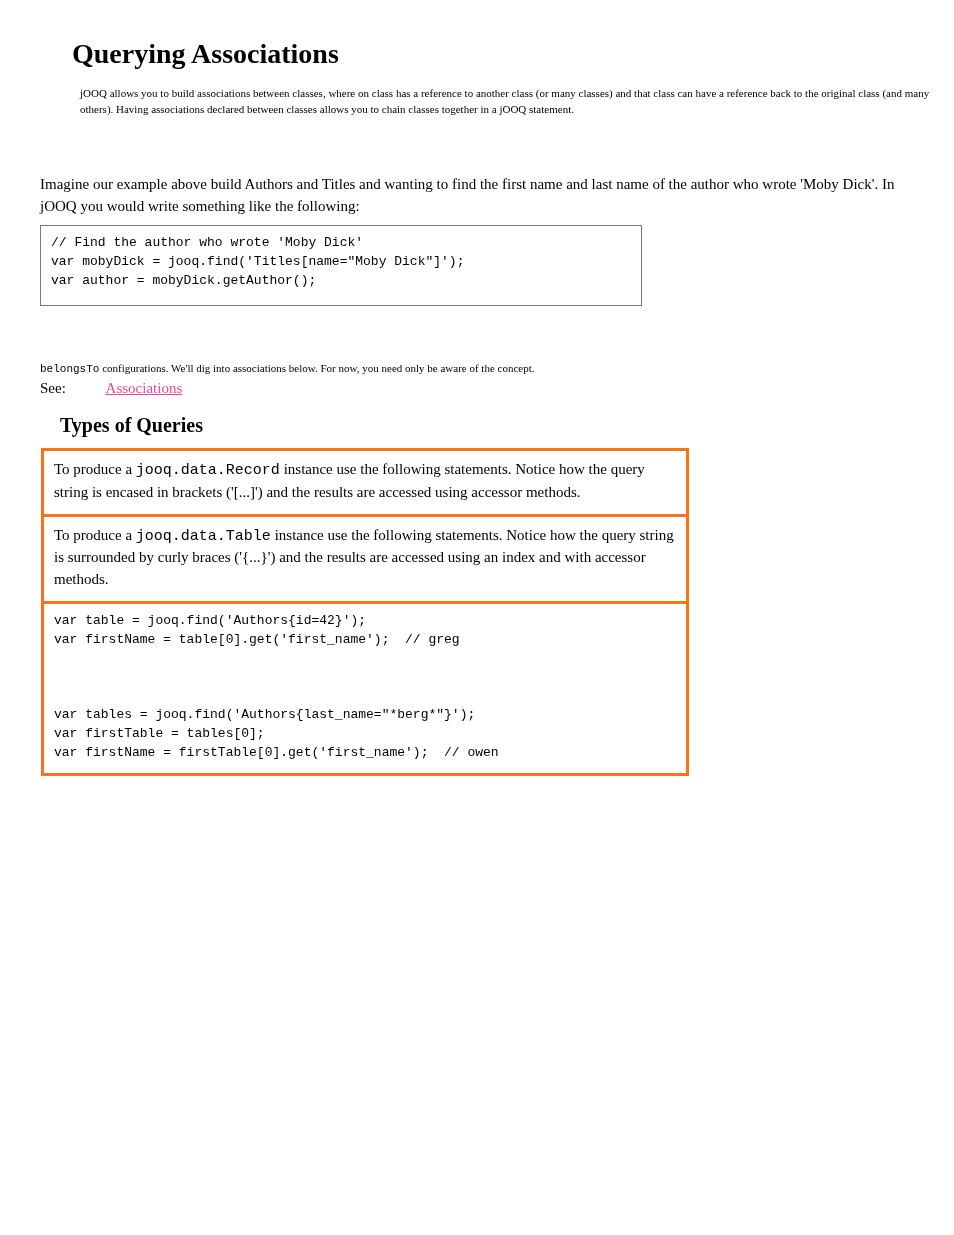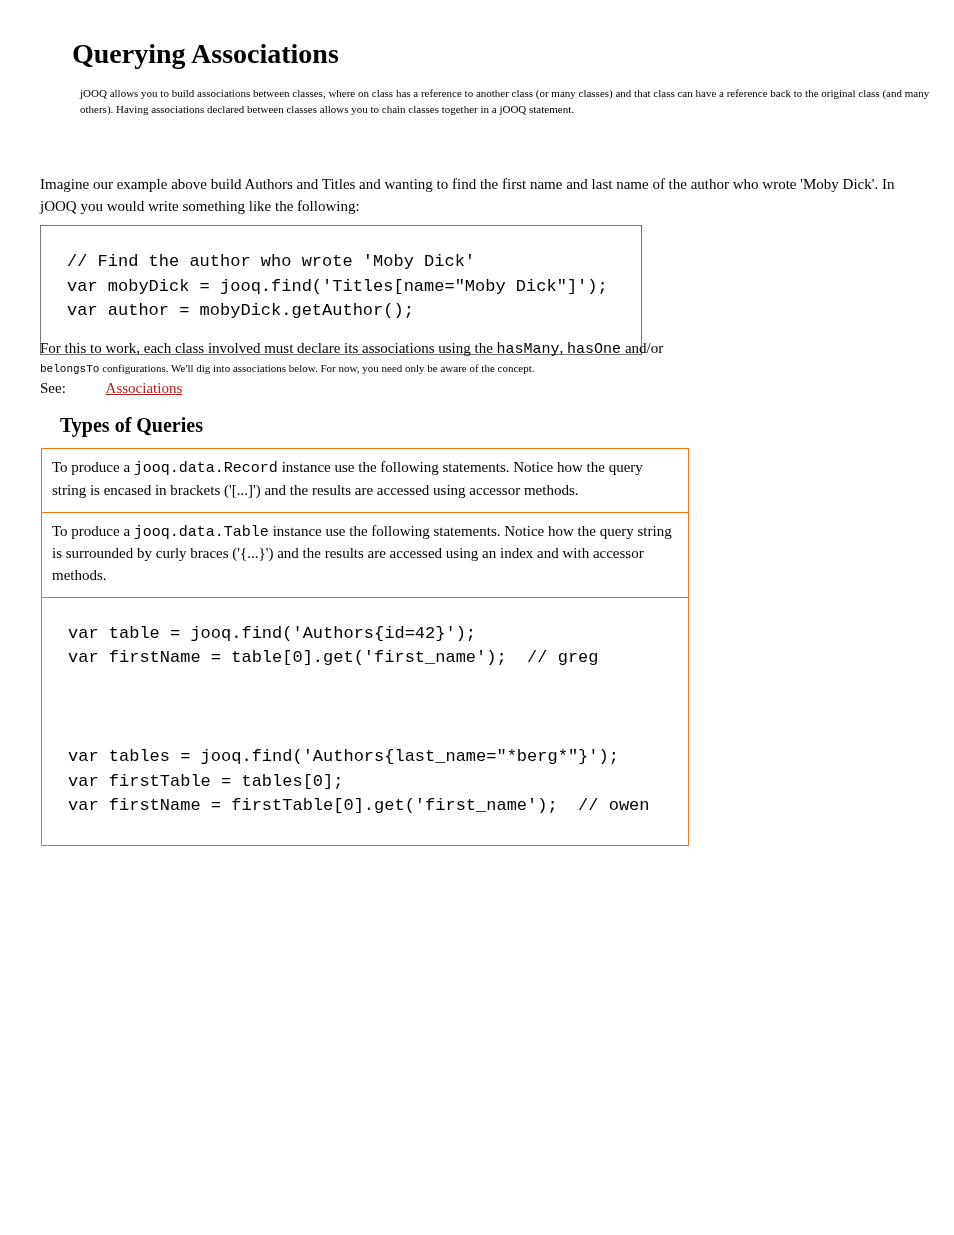--- a/index.html
+++ b/index.html
@@ -60,73 +60,70 @@
     left: 40px;
     top: 362px;
     font-size: 11px;
   }
   .sec-head {
     position: absolute;
     left: 40px;
     top: 380px;
     font-size: 15px;
   }
-  a.link { color: #b91c1c; text-decoration: underline; margin-left: 36px; }
+  a.link { color: #ec4899; text-decoration: underline; margin-left: 36px; }
   .h2 {
     position: absolute;
     left: 40px;
     top: 414px;
     font-size: 20px;
     font-weight: bold;
     margin-left: 20px;
   }
   .tbl {
     position: absolute;
     left: 41px;
     top: 448px;
     width: 648px;
     border-collapse: collapse;
   }
   .tbl td {
-    border: 1px solid #f97316;
+    border: 3px solid #f97316;
     padding: 8px 10px 10px 10px;
     vertical-align: top;
   }
   .tbl td.desc {
     font-size: 15px;
     line-height: 1.45;
   }
   .inline-code { font-family: "Courier New", monospace; }
   .pre {
     font-family: "Courier New", monospace;
-    font-size: 17px;
+    font-size: 13px;
     line-height: 1.45;
     white-space: pre;
-    margin: 16px;
+    margin: 0;
   }
 </style>
 </head>
 <body>
 
 <div class="page">
 
   <div class="h1">Querying Associations</div>
 
   <div class="p1">jOOQ allows you to build associations between classes, where on class has a reference to another class (or many classes) and that class can have a reference back to the original class (and many others). Having associations declared between classes allows you to chain classes together in a jOOQ statement.</div>
   <div class="p2">Imagine our example above build Authors and Titles and wanting to find the first name and last name of the author who wrote 'Moby Dick'. In jOOQ you would write something like the following:</div>
 
   <div class="box1">
     <pre class="pre">// Find the author who wrote 'Moby Dick'
 var mobyDick = jooq.find('Titles[name="Moby Dick"]');
 var author = mobyDick.getAuthor();</pre>
   </div>
 
-  <div class="p3line1">
-    <span>For this to work, each class involved must declare its associations using the </span><span class="inline-code">hasMany</span><span>, </span><span class="inline-code">hasOne</span><span> and/or</span>
-  </div>
   <div class="p3line2">
     <span class="inline-code">belongsTo</span><span> configurations. We'll dig into associations below. For now, you need only be aware of the concept.</span>
   </div>
 
   <div class="sec-head">
     <span>See: </span><a href="#" class="link">Associations</a>
   </div>
 
   <div class="h2">Types of Queries</div>
 

